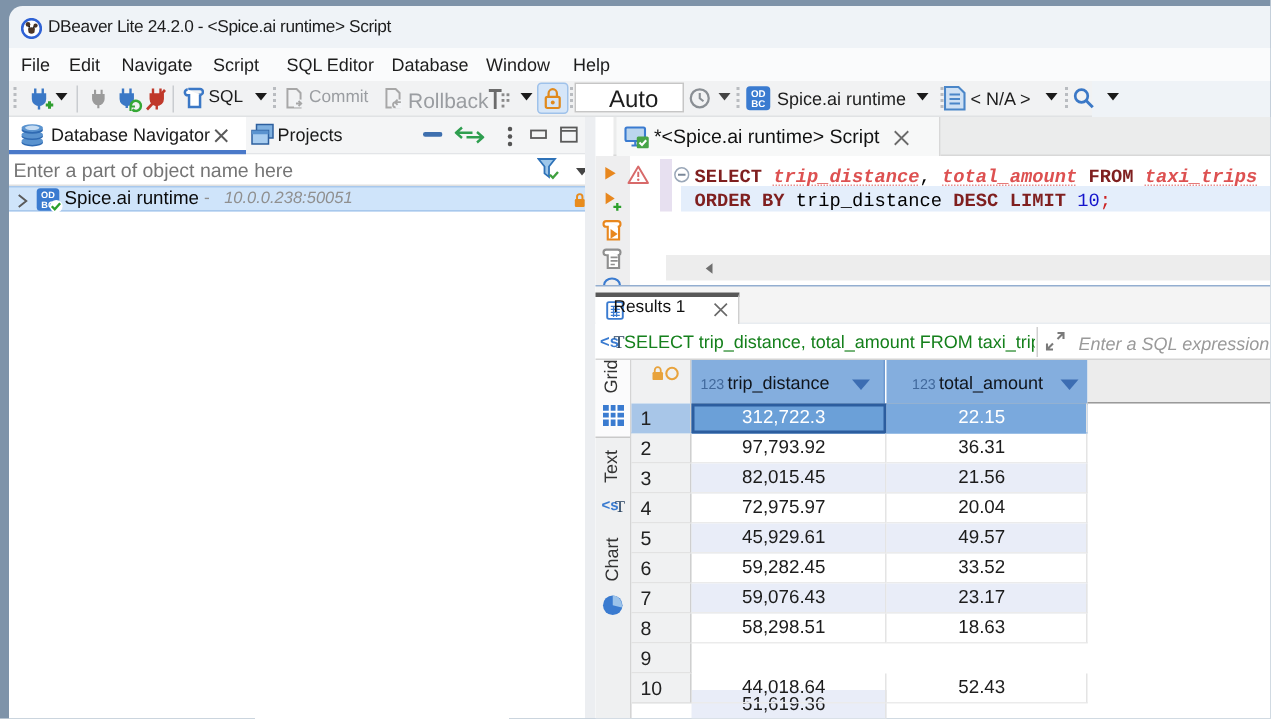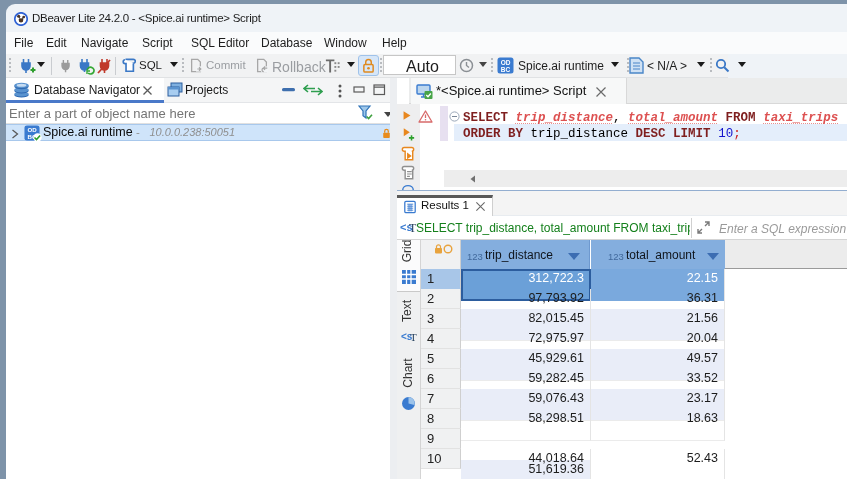--- a/index.html
+++ b/index.html
@@ -57,21 +57,21 @@
   .rtab { position:absolute; left:0; top:4px; width:96px; height:22px; background:#fff; border-top:3px solid #585858; border-right:1px solid #cfcfcf;}
   .filterbar { position:absolute; left:0; top:26px; width:450px; height:24px; background:#fff; border-bottom:1px solid #d4d4d4;}
   .grid { position:absolute; left:0; top:50px; width:450px; height:239px; }
   .vstrip { position:absolute; left:0; top:0; width:24px; height:239px; background:#eff0f1; border-right:1px solid #d4d4d4;}
   .vlabel { position:absolute; font-size:12px; color:#333; transform:rotate(-90deg); white-space:nowrap;}
   .ghead { position:absolute; top:0; height:29px; background:#84aede; }
   .gheadname { position:absolute; top:8px; font-size:12px; color:#10151c; }
   .g123 { position:absolute; top:11px; font-size:9.5px; color:#41699c;}
   .sortarr { position:absolute; top:13px; width:0; height:0; border-left:6px solid transparent; border-right:6px solid transparent; border-top:7px solid #3c6db2; }
   .rowhdr { position:absolute; left:24px; width:40px; height:20px; background:#f0f1f2; border-right:1px solid #cfcfcf; border-bottom:1px solid #e2e2e2; font-size:13px; color:#222; padding:2px 0 0 6px; }
-  .cell { position:absolute; height:32px; font-size:12.5px; color:#1c1c1c; text-align:right; padding:2px 6px 0 0; border-bottom:1px solid #ebebeb;}
+  .cell { position:absolute; height:20px; font-size:12.5px; color:#1c1c1c; text-align:center; padding:2px 6px 0 0; border-bottom:1px solid #ebebeb;}
   .c1 { left:64px; width:130px; border-right:1px solid #e4e4e4;}
   .c2 { left:194px; width:134px; border-right:1px solid #e4e4e4;}
   .stripe { background:#e9edf8; }
   .selrow { background:#7aa9dd; color:#fff; border-bottom:1px solid #7aa9dd;}
 </style>
 </head>
 <body>
 <div id="canvas">
   <div id="win">
 
@@ -362,21 +362,21 @@
       </div>
       <div class="results">
         <div class="rtabbar">
           <div class="rtab"></div>
 
           <svg class="abs" style="left:7px; top:9px;" width="12" height="14" viewBox="0 0 15 16">
             <rect x="1" y="1" width="13" height="14" rx="1.5" fill="#fff" stroke="#3a7bd0" stroke-width="1.6"></rect>
             <path d="M4 4.5 h7.5 M4 7 h7.5 M4 9.5 h7.5 M4 12 h7.5" stroke="#3a7bd0" stroke-width="1.1"></path>
             <path d="M6.3 4.5 v9 M8.8 4.5 v9" stroke="#3a7bd0" stroke-width="1.1"></path>
           </svg>
-          <div class="abs" style="left:24px; top:8px; font-size:11.5px; color:#111;">Results 1</div>
+          <div class="abs" style="left:12px; top:8px; font-size:11.5px; color:#111;">Results 1</div>
           <svg class="abs" style="left:78px; top:10px;" width="11" height="11" viewBox="0 0 12 12">
             <path d="M1.5 1.5 L10.5 10.5 M10.5 1.5 L1.5 10.5" stroke="#6a6a6a" stroke-width="1.2"></path>
           </svg>
         </div>
         <div class="filterbar">
 
           <svg class="abs" style="left:3px; top:4px;" width="17" height="15" viewBox="0 0 17 15">
             <text x="0" y="11" font-size="11" font-family="Liberation Sans" fill="#3a7bd0" font-weight="bold">&lt;s</text>
             <text x="9" y="12" font-size="12" font-family="Liberation Serif" fill="#27415f">T</text>
           </svg>

